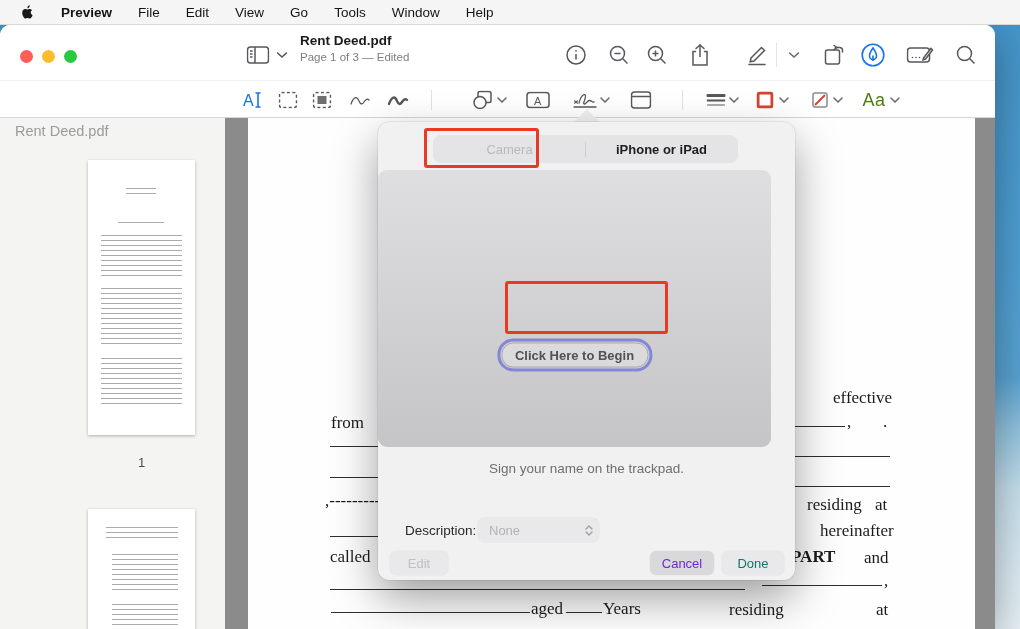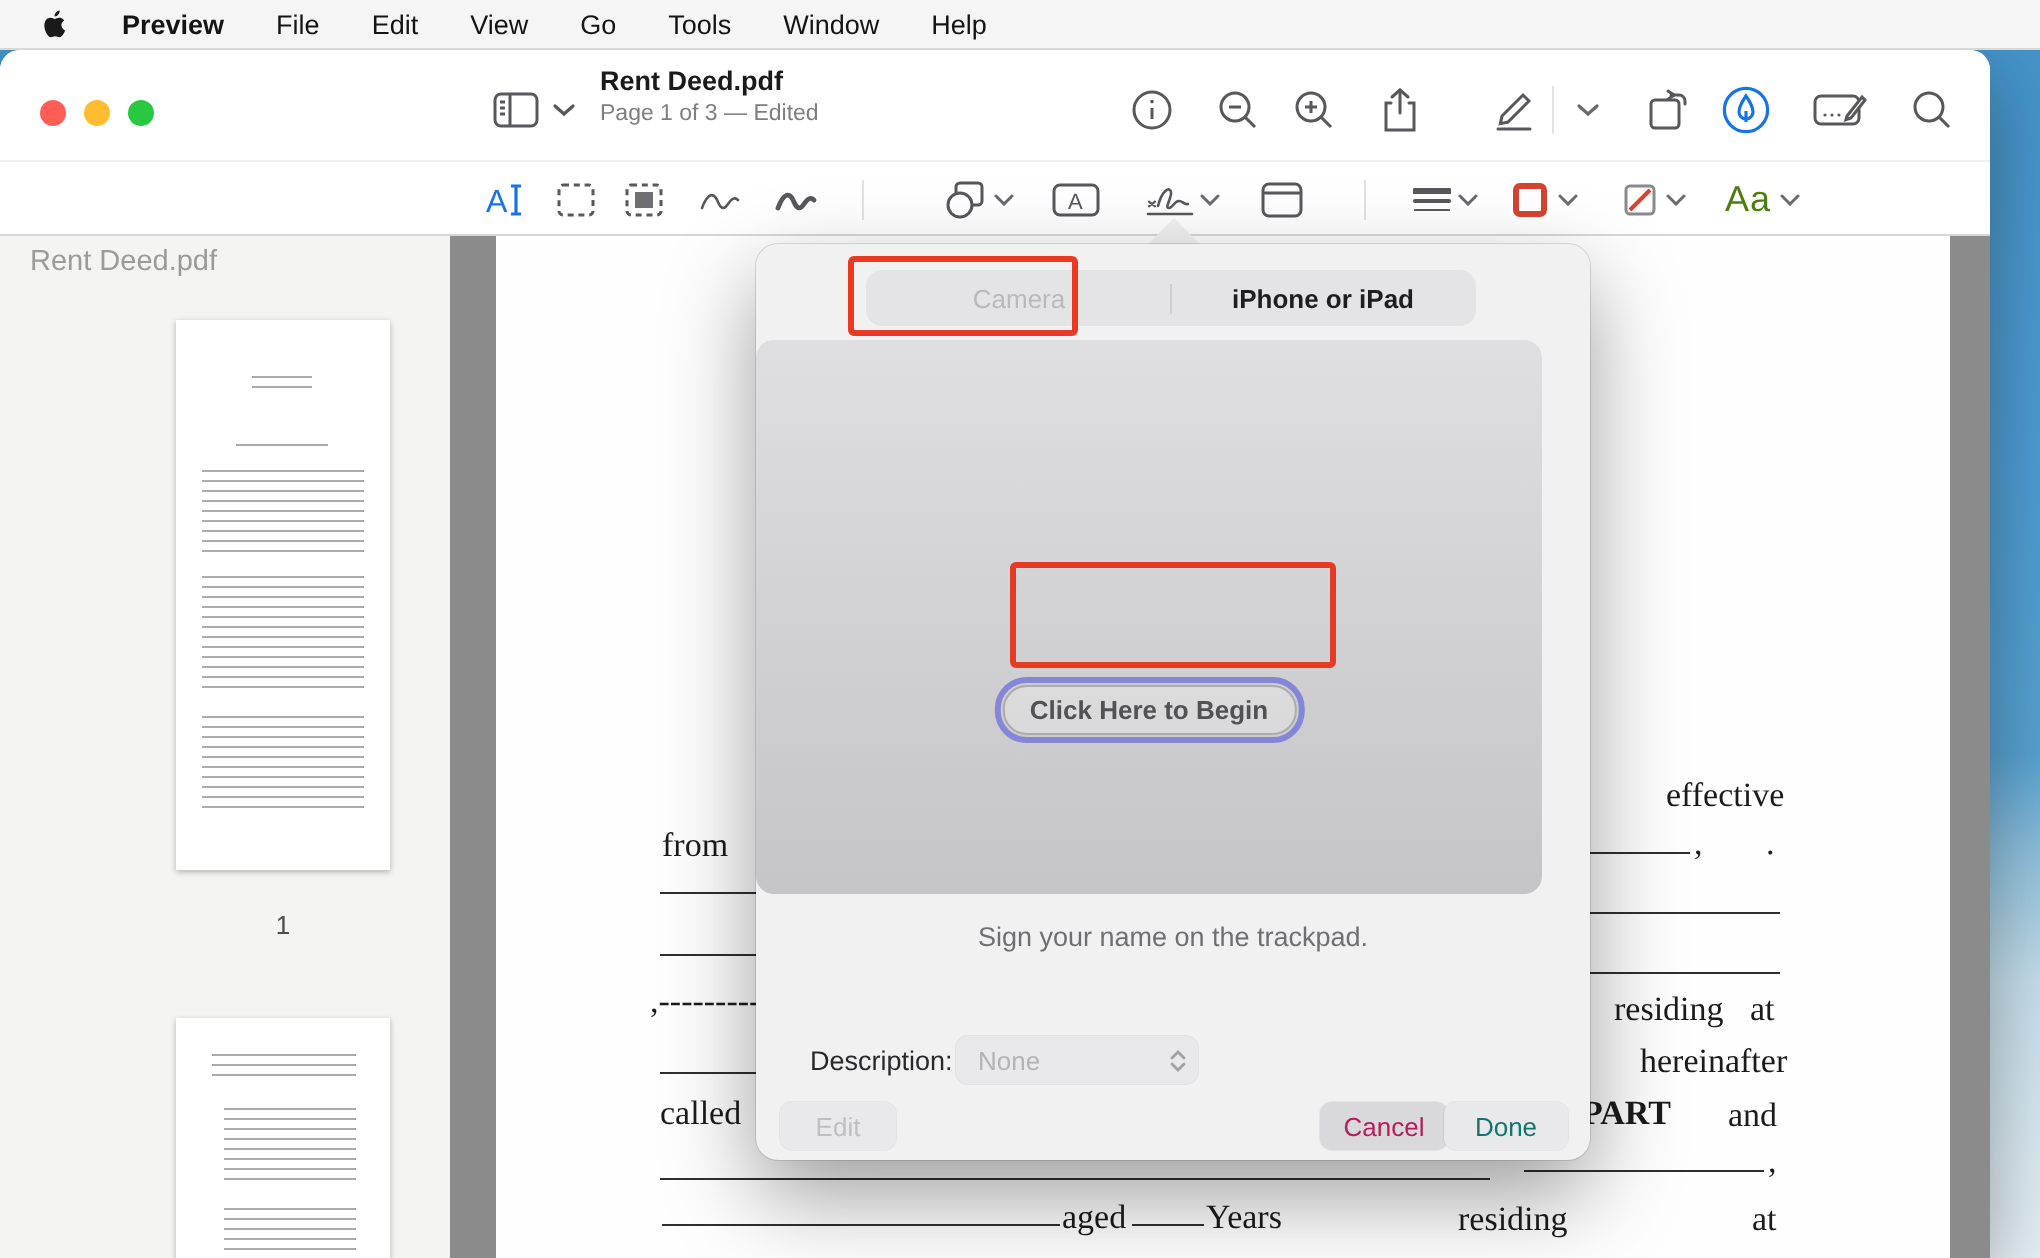--- a/index.html
+++ b/index.html
@@ -95,21 +95,21 @@
   .desc-select { position:absolute; left:100px; top:396px; width:121px; height:24px;
     background:#e9e8ea; border-radius:6px; display:flex; align-items:center;
     padding:0 6px 0 11px; font-size:13px; color:#b3b3b7;
     box-shadow:0 0 0 .5px rgba(0,0,0,.06); }
   .desc-select .stepper { margin-left:auto; display:flex; flex-direction:column; gap:1px; }
 
   .pill-btn { position:absolute; top:429px; height:24px; border-radius:6px;
     display:flex; align-items:center; justify-content:center; font-size:13px;
     box-shadow:0 0 0 .5px rgba(0,0,0,.05); }
   .btn-clear { left:12px; width:58px; background:#e9e8ea; color:#bfbfc3; }
-  .btn-cancel { right:71px; width:64px; background:#d9d8da; color:#be185d; }
+  .btn-cancel { right:81px; width:64px; background:#d9d8da; color:#6d28d9; }
   .btn-done { right:11px; width:62px; background:#e9e8ea; color:#0f766e; }
 
   
   .annot { position:absolute; border:3px solid #e83a22; border-radius:3px; z-index:60; }
   .annot1 { left:424px; top:128px; width:115px; height:40px; }
   .annot2 { left:505px; top:281px; width:163px; height:53px; }
 
   svg { display:block; }
 </style>
 </head>

